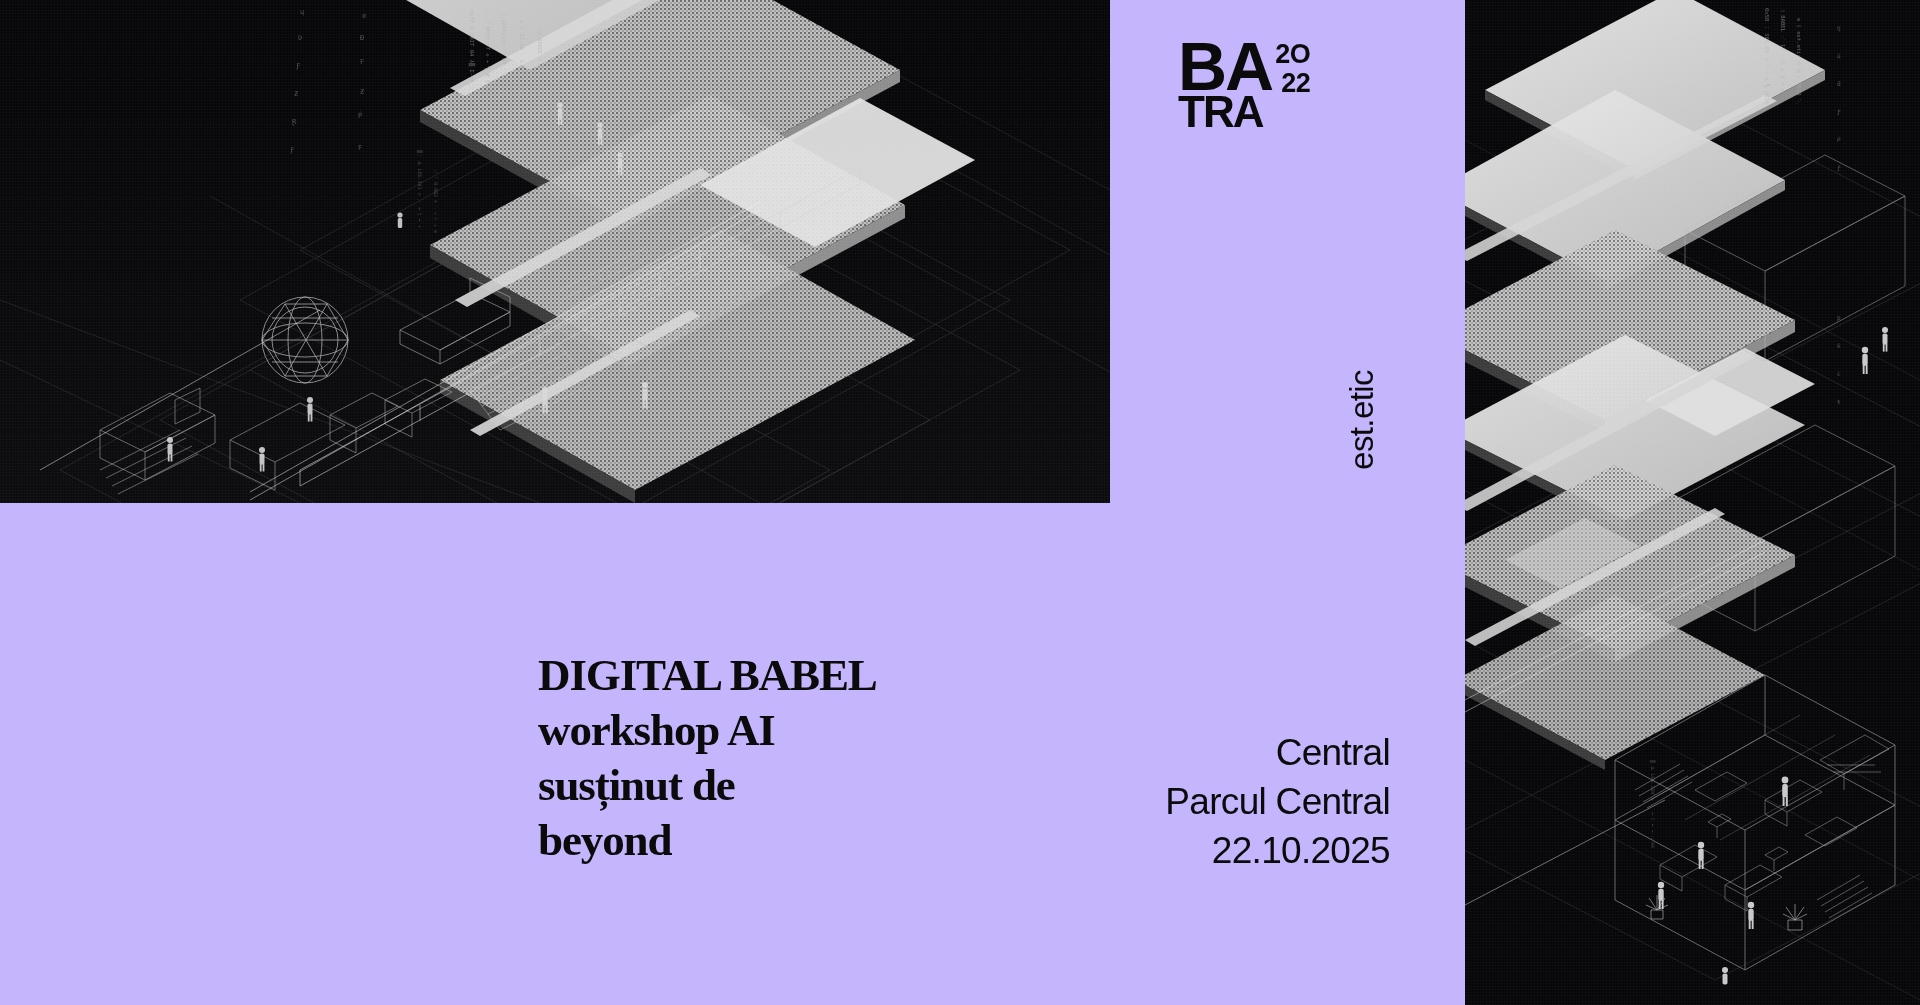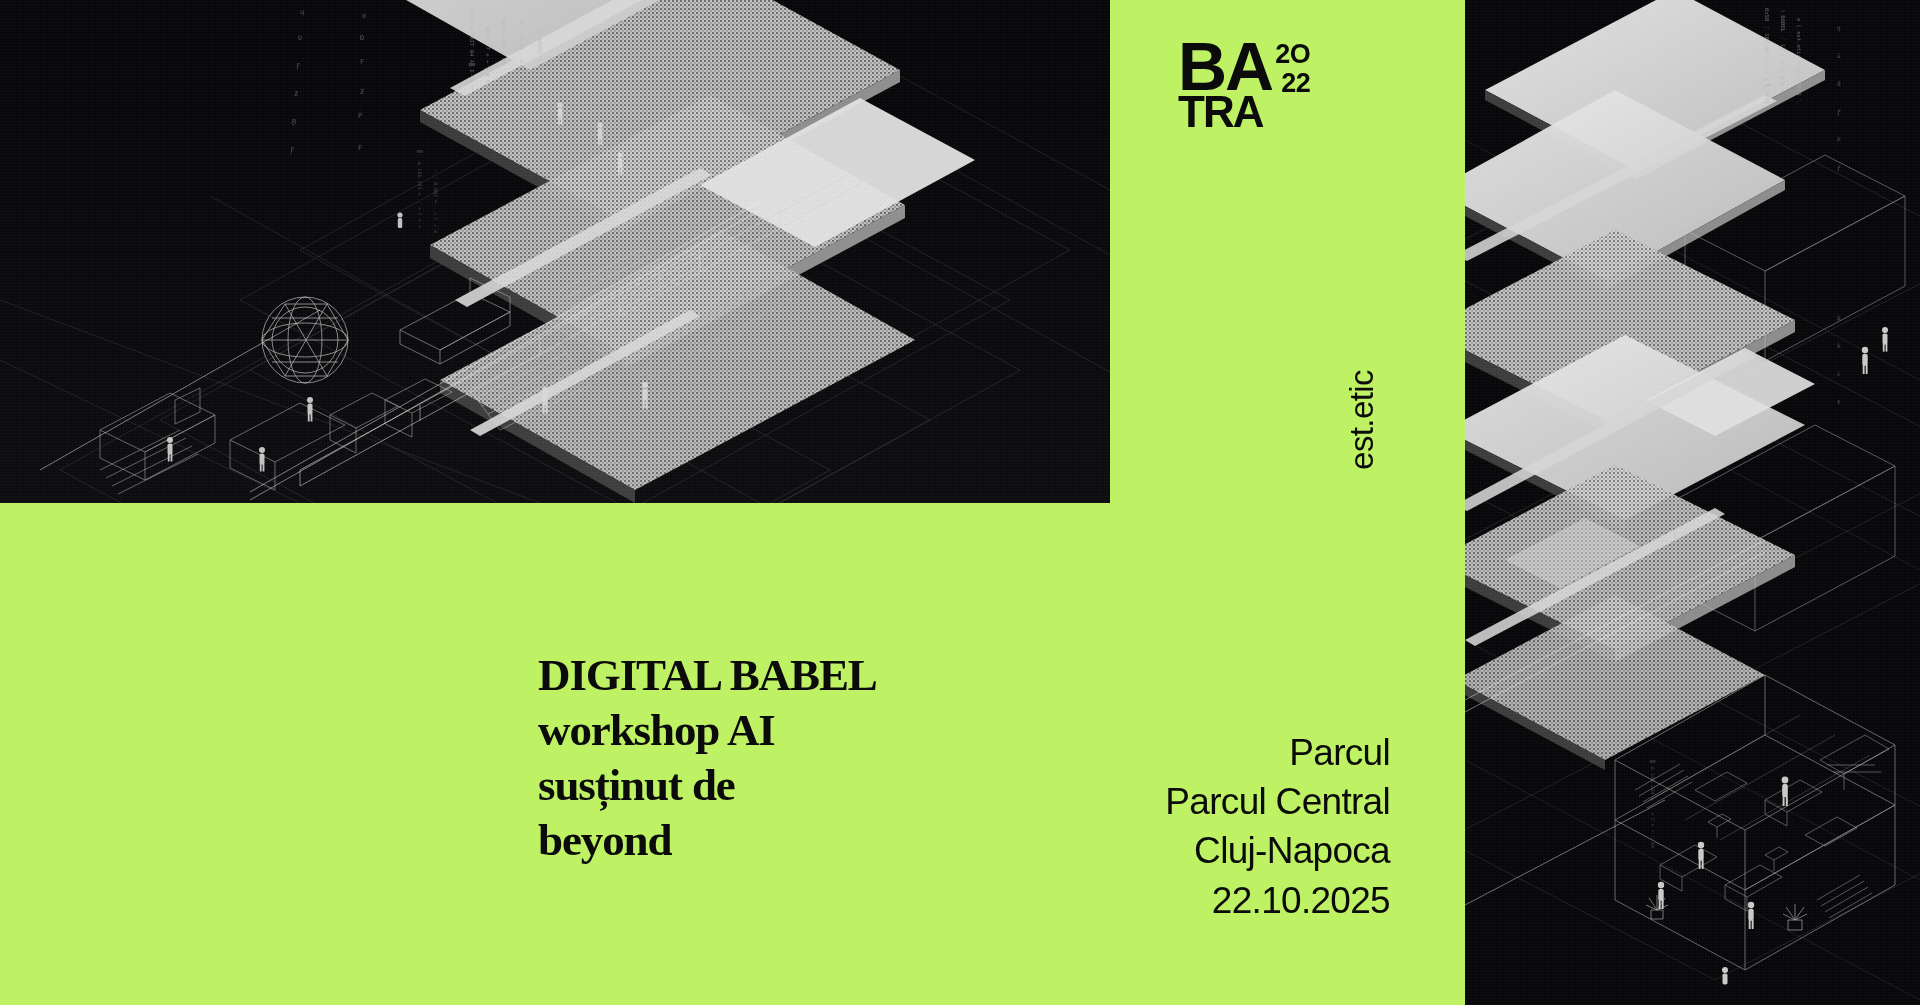--- a/index.html
+++ b/index.html
@@ -4,21 +4,21 @@
 <style>
   * { margin:0; padding:0; box-sizing:border-box; }
   html,body { width:1920px; height:1005px; overflow:hidden; }
   body {
     background: #faf500;
     font-family: "Liberation Sans", sans-serif;
     position: relative;
     -webkit-font-smoothing: antialiased;
   }
 
-  .poster { position:absolute; inset:0; width:1920px; height:1005px; background:#bef264; overflow:hidden; }
+  .poster { position:absolute; inset:0; width:1920px; height:1005px; background:#c4b5fd; overflow:hidden; }
 
   
   .art { position:absolute; background:#07070a; overflow:hidden; }
   .art-left  { left:0; top:0; width:1110px; height:503px; }
   .art-right { left:1465px; top:0; width:455px; height:1005px; }
 
   .art-canvas { position:absolute; inset:0; width:100%; height:100%; display:block; }
 
   
   .grain {
@@ -483,19 +483,18 @@
   <div class="vertical-tag">est.etic</div>
 
   <div class="headline">
     <div class="l1">DIGITAL BABEL</div>
     <div class="l2">workshop AI</div>
     <div class="l3">susținut de</div>
     <div class="l4">beyond</div>
   </div>
 
   <div class="venue">
-    <div>Parcul</div>
+    <div>Central</div>
     <div>Parcul Central</div>
-    <div>Cluj-Napoca</div>
     <div>22.10.2025</div>
   </div>
 
 </div>
 
 </body></html>

